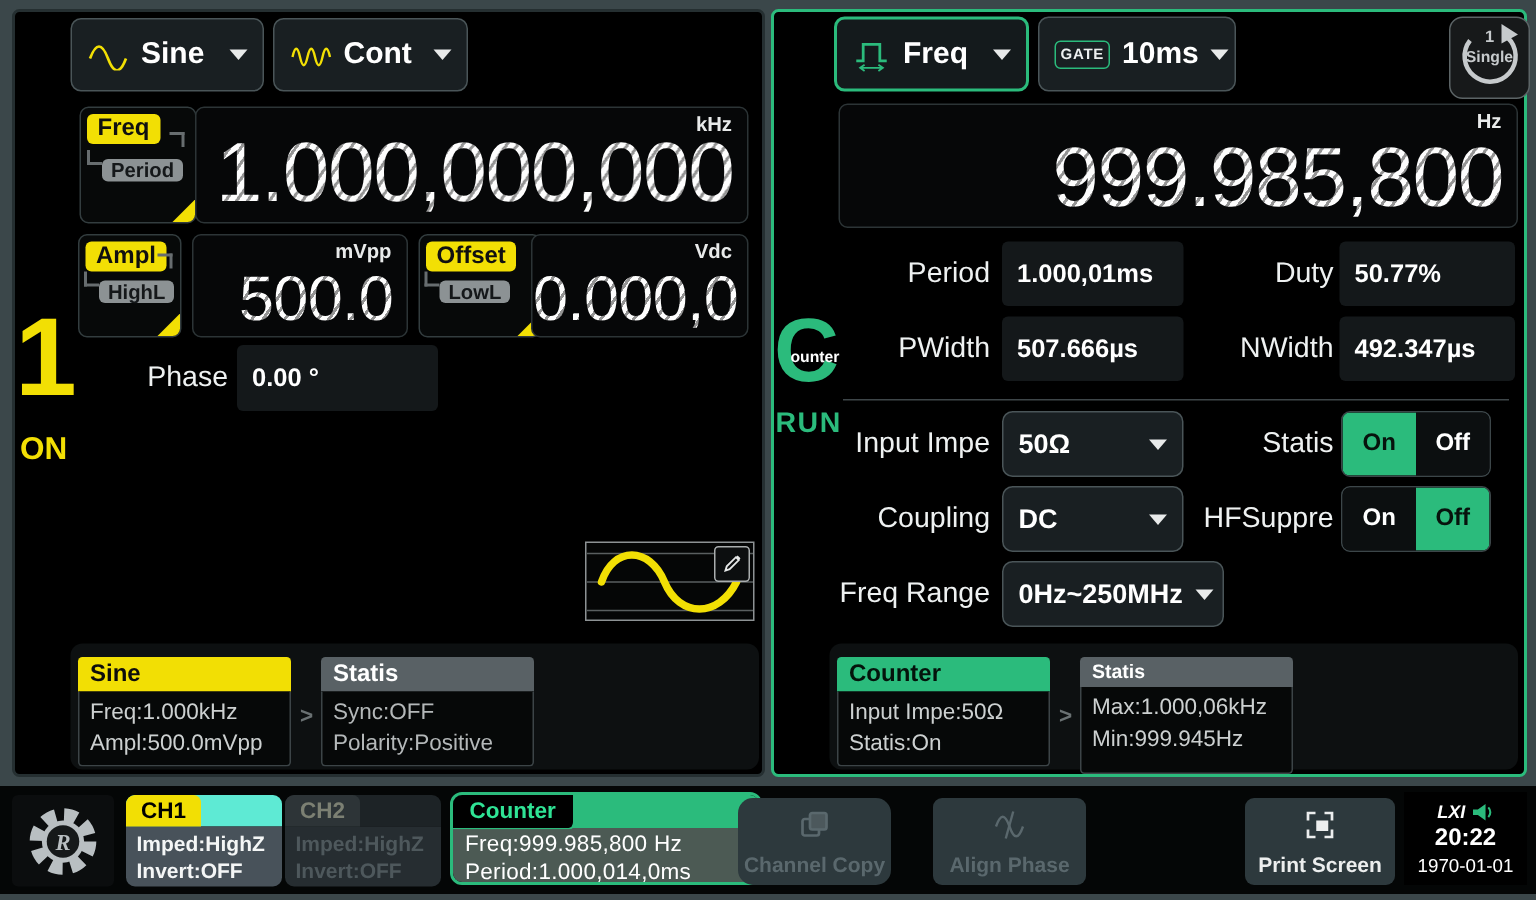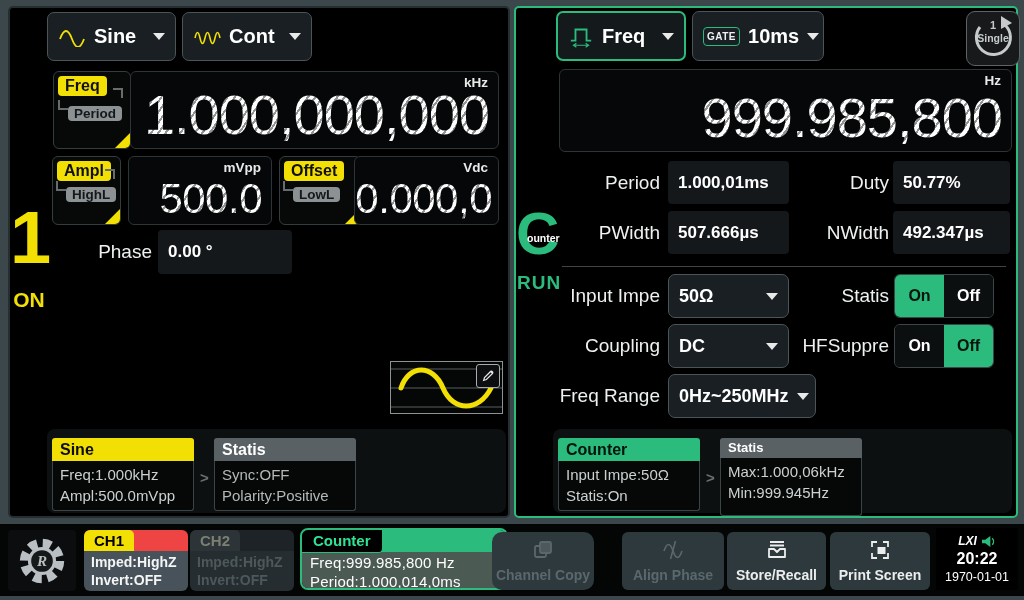--- a/index.html
+++ b/index.html
@@ -63,21 +63,21 @@
   .tabhead.gray{background:#596165;color:#fff;}
   .tabhead.green{background:#2bbb7c;color:#04130b;}
   .tabhead.small{font-size:13px;height:20px;line-height:20px;}
   .tabbody{background:#060808;border:1px solid #3c4447;border-top:none;border-radius:0 0 3px 3px;padding:3px 0 4px 7px;font-size:15px;line-height:21px;color:#ccd0d0;}
   .chev{position:absolute;top:40px;color:#6a7173;font-size:15px;font-weight:700;}
 
   
   .bottom-bar{position:absolute;left:0;top:524px;width:1024px;height:72px;background:#040606;}
   .logo{position:absolute;left:8px;top:6px;width:68px;height:61px;background:#0b0d0e;border-radius:4px;display:flex;align-items:center;justify-content:center;}
   .chblk{position:absolute;top:6px;width:104px;height:61px;border-radius:6px;overflow:hidden;}
-  .chblk .strip{height:21px;background:#ef4444;}
+  .chblk .strip{height:21px;background:#5eead4;}
   .chblk .tab{display:inline-block;height:21px;line-height:21px;padding:0 10px;font-weight:700;font-size:15px;border-radius:5px 5px 0 0;}
   .chblk .body{height:40px;padding:2px 0 0 7px;font-size:14px;font-weight:600;line-height:18px;}
   .ch-on .tab{background:#f2df04;color:#000;}
   .ch-on .body{background:#48525a;color:#f4f6f6;}
   .ch-off .strip{background:#1d2326;}
   .ch-off .tab{background:#2d3437;color:#7c8073;}
   .ch-off .body{background:#262d31;color:#4e585c;}
   .cntblk{position:absolute;left:300px;top:4px;width:208px;height:62px;border:2px solid #2bbb7c;border-radius:8px;overflow:hidden;box-sizing:border-box;background:#000;}
   .cnt-head{height:22px;background:#2bbb7c;position:relative;}
   .cnt-tab{position:absolute;left:0;top:0;height:22px;line-height:22px;padding:0 11px;background:#000;color:#2fe395;font-weight:700;font-size:15px;border-right:2px solid #2bbb7c;border-bottom:1px solid #2bbb7c;border-radius:0 0 5px 0;}
@@ -333,27 +333,20 @@
   </div>
 
   <div class="bbtn dim" style="left:622px;width:102px;">
     <svg width="24" height="24" viewBox="0 0 24 24" style="margin-top:6px;">
       <path d="M3 13 q4.5 -13 9 0 t9 0" fill="none" stroke="currentColor" stroke-width="1.6"></path>
       <path d="M14.5 3 L9.5 21" fill="none" stroke="currentColor" stroke-width="1.6"></path>
     </svg>
     <div class="lbl">Align Phase</div>
   </div>
 
-  <div class="bbtn lit" style="left:727px;width:99px;">
-    <svg width="24" height="24" viewBox="0 0 24 24" style="margin-top:6px;">
-      <path d="M5 4 h14 M5 7.5 h14" fill="none" stroke="currentColor" stroke-width="1.8"></path>
-      <path d="M4 11 h5 l3 3 3 -3 h5 v8 h-16 z" fill="none" stroke="currentColor" stroke-width="1.8" stroke-linejoin="round"></path>
-    </svg>
-    <div class="lbl">Store/Recall</div>
-  </div>
 
   <div class="bbtn lit" style="left:830px;width:100px;">
     <svg width="24" height="24" viewBox="0 0 24 24" style="margin-top:6px;">
       <path d="M9 4 H4 v5 M4 15 v5 h5 M15 20 h5 v-5 M20 9 V4 h-5" fill="none" stroke="currentColor" stroke-width="1.8"></path>
       <rect x="9.5" y="9" width="8" height="7" fill="currentColor"></rect>
     </svg>
     <div class="lbl">Print Screen</div>
   </div>
 
   <div class="status">

